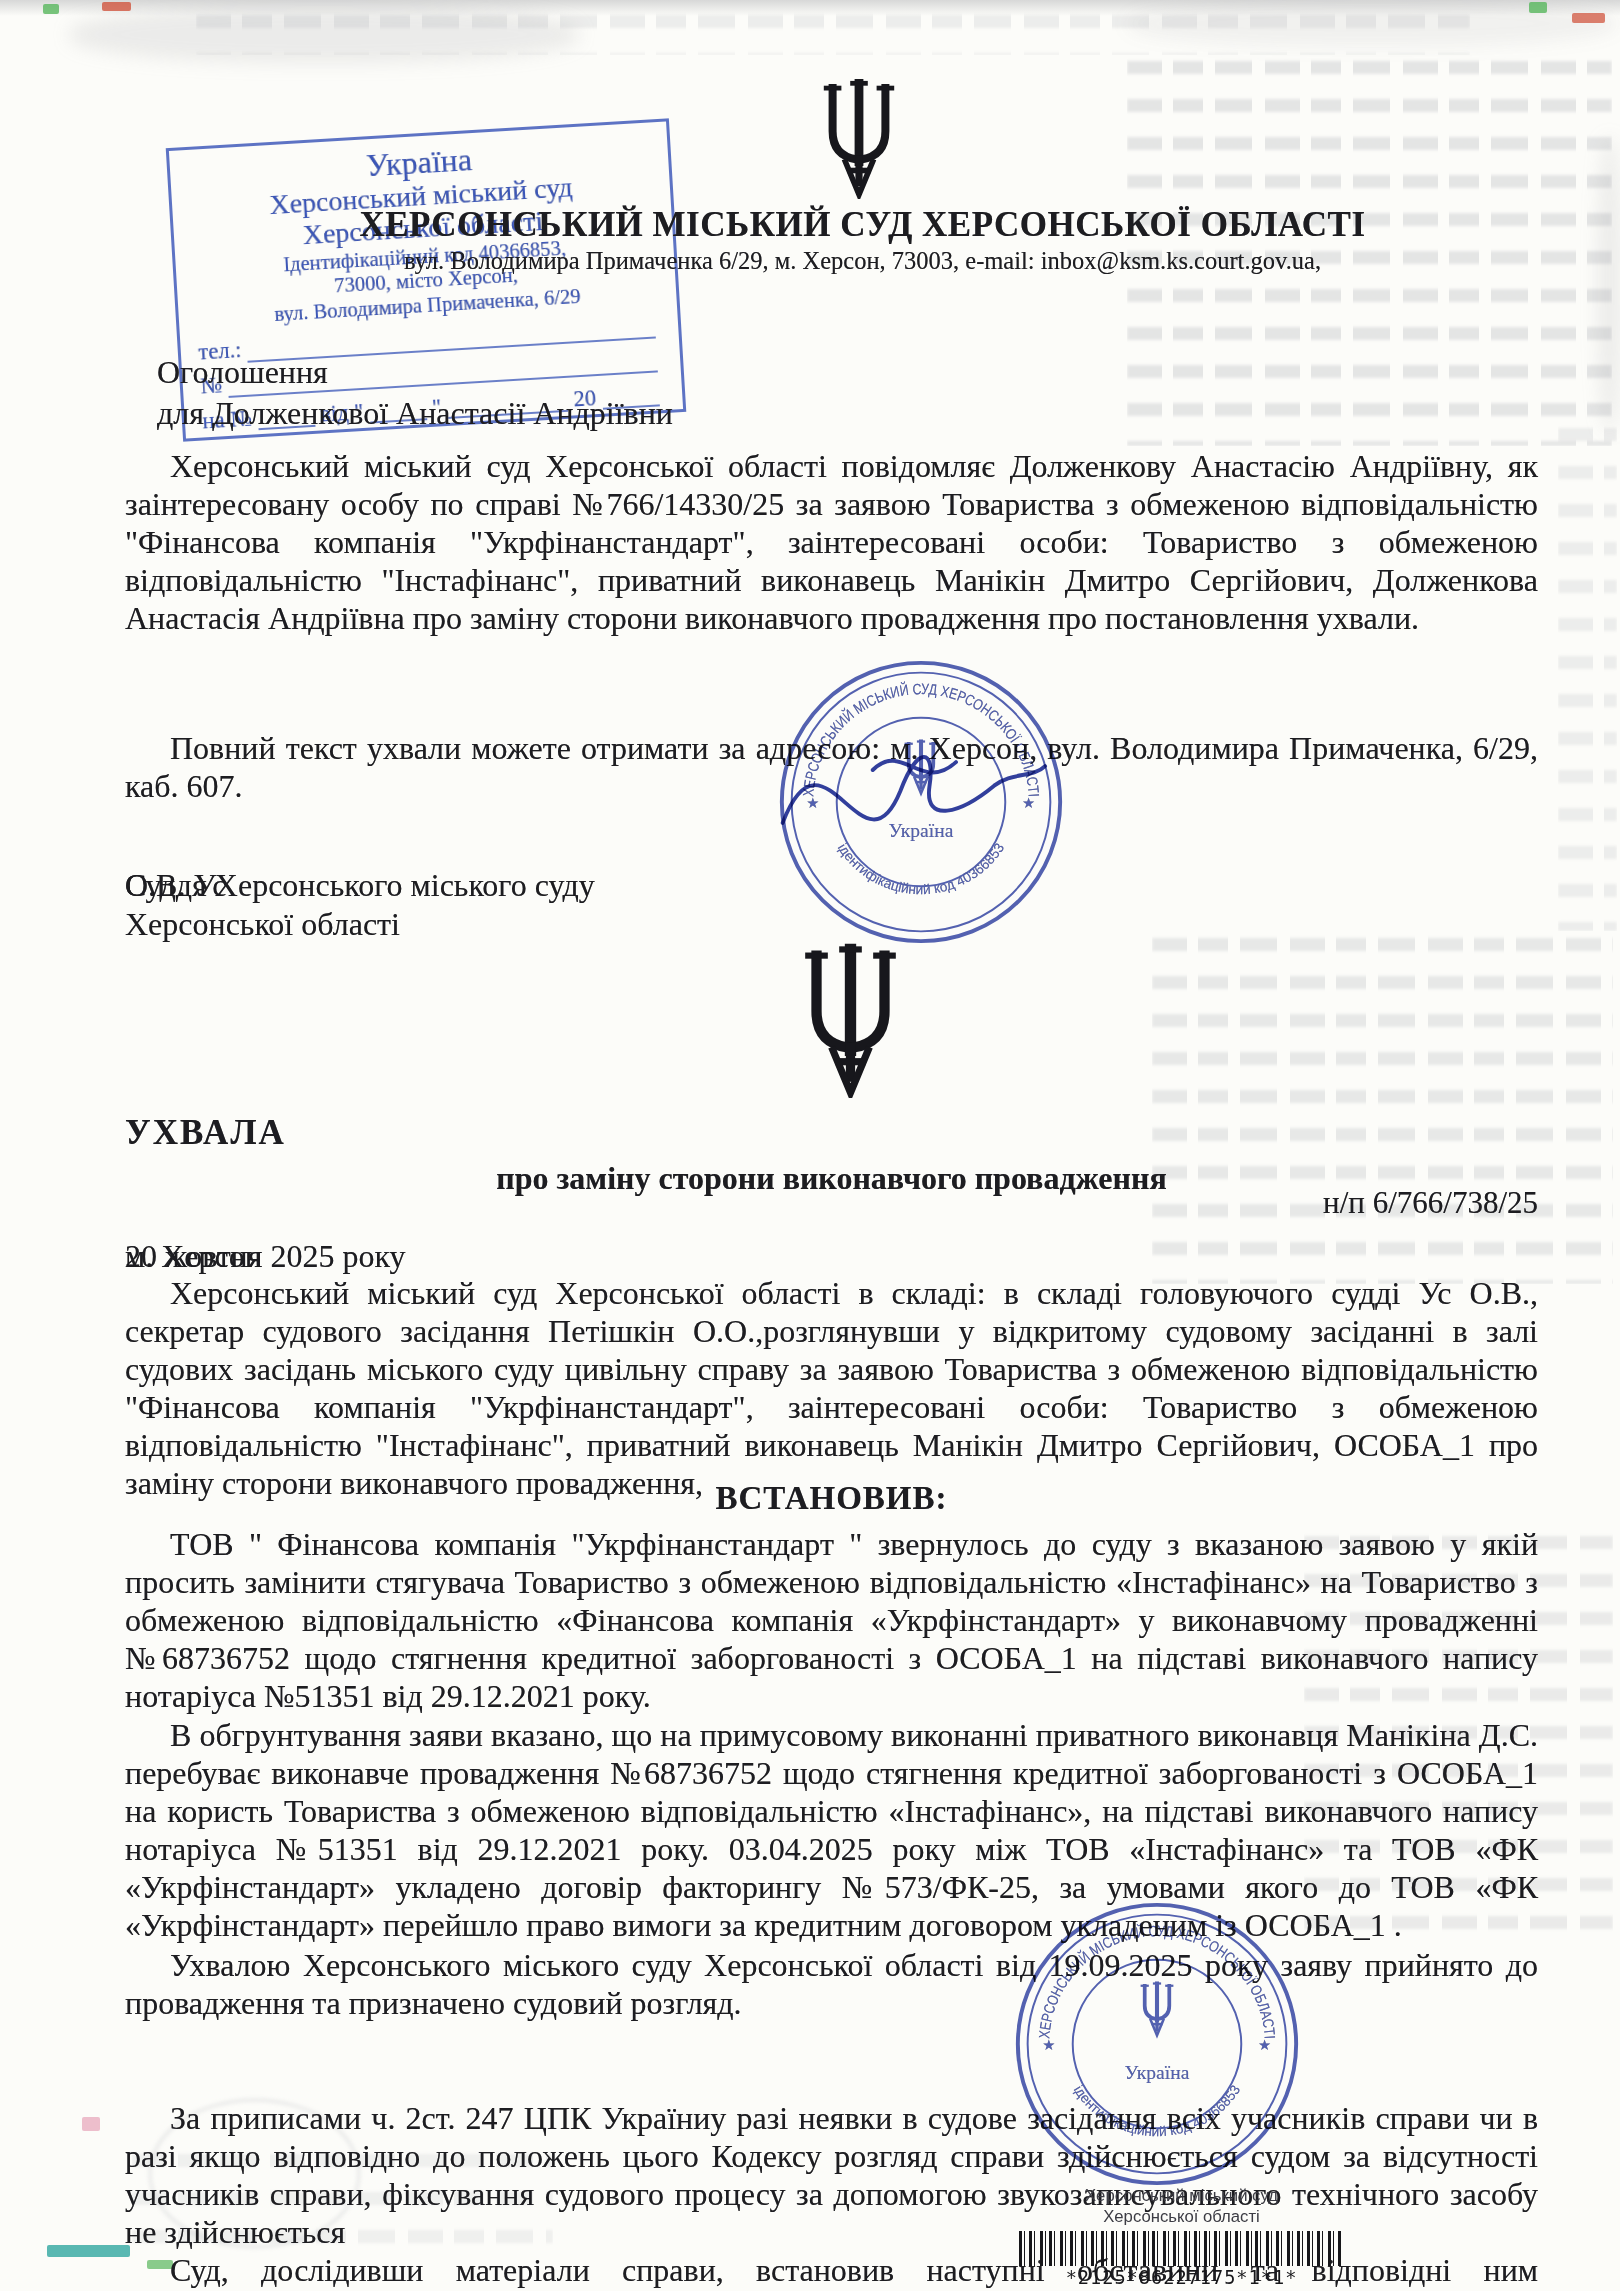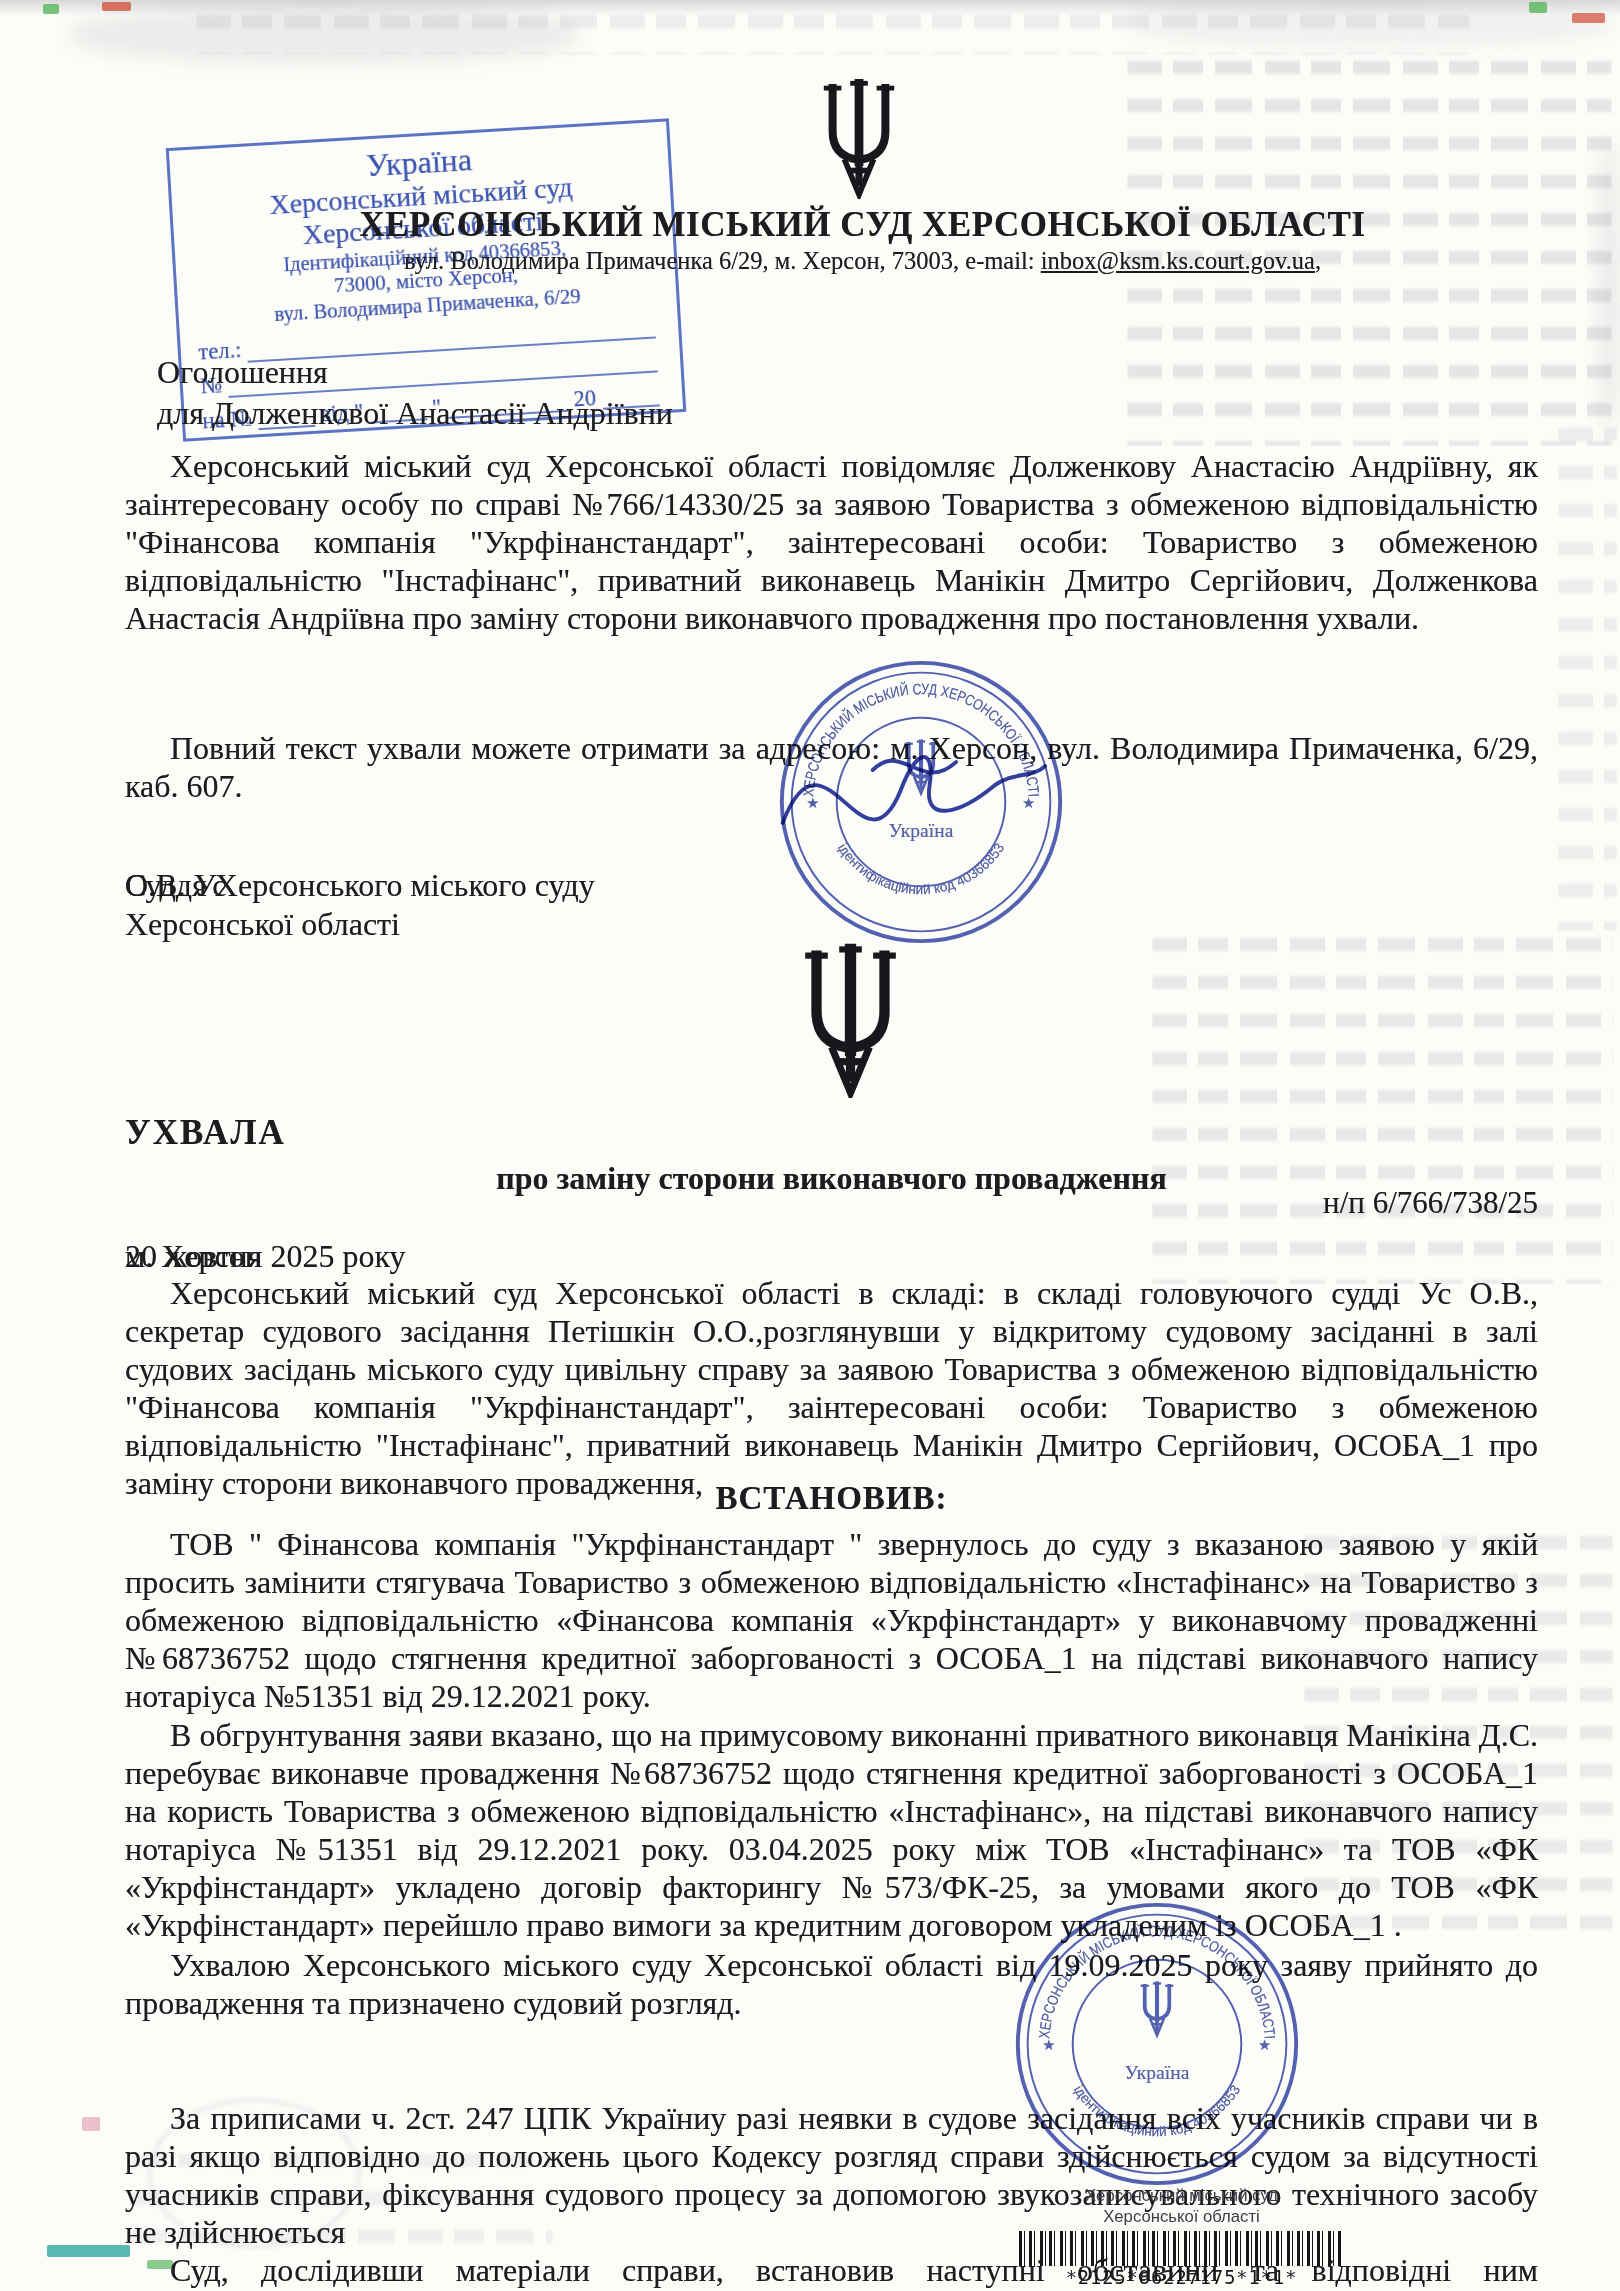--- a/index.html
+++ b/index.html
@@ -35,21 +35,21 @@
   .stamp .s2{font-size:28px;line-height:32px;text-align:center}
   .stamp .s3{font-size:20.6px;line-height:24.5px;text-align:center}
   .stamp .row{display:flex;align-items:flex-end;font-size:22.5px;line-height:25.5px;margin-top:8.8px}
   .stamp .rule{flex:1 1 auto;border-bottom:2px solid rgba(58,85,184,.75);margin:0 5.9px;height:22.5px}
   .stamp .rule.sm{flex:0 0 57px}
 
   
   .head{position:absolute;left:157px;width:1411px;text-align:center}
   .court-name{font-size:35px;font-weight:bold;letter-spacing:0.5px;line-height:41px}
   .addr{font-size:24.5px;line-height:32px}
-  .link{text-decoration:underline;color:inherit;cursor:pointer}
+  .link{color:inherit;cursor:pointer}
 
   
   p.body{position:absolute;left:125px;width:1413px;margin:0;
     font-size:32px;line-height:38px;text-align:justify}
   .indent{text-indent:45px}
   .center{text-align:center}
   .right{text-align:right}
   .plain{text-align:left}
 
   .h-uhvala{position:absolute;left:125px;width:1413px;text-align:left;

